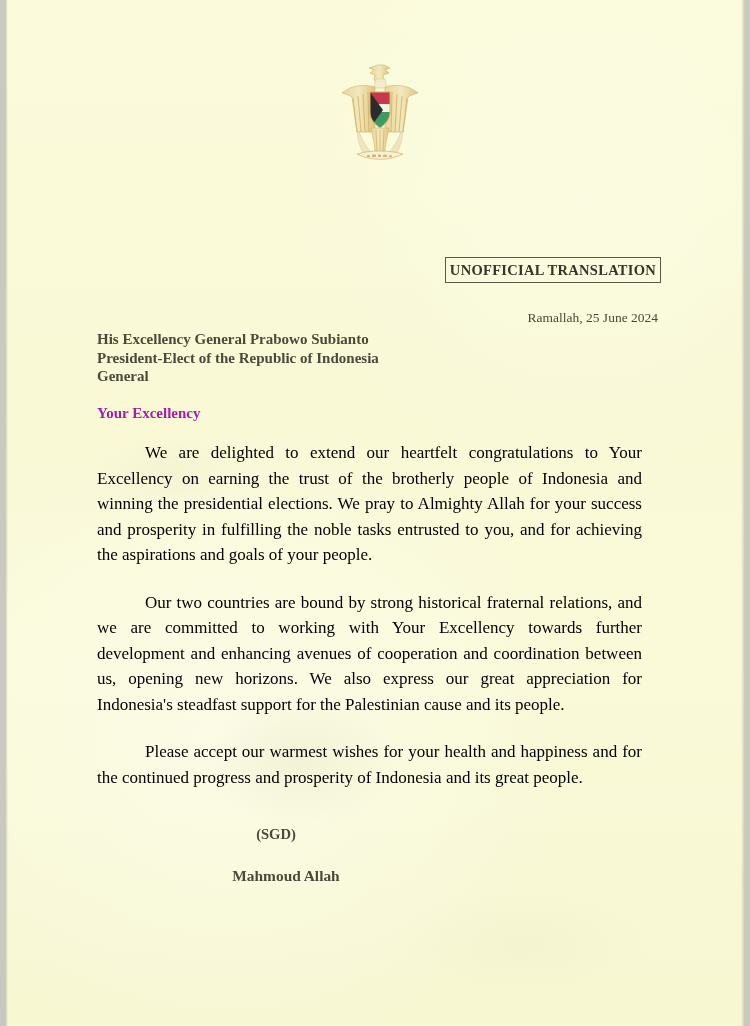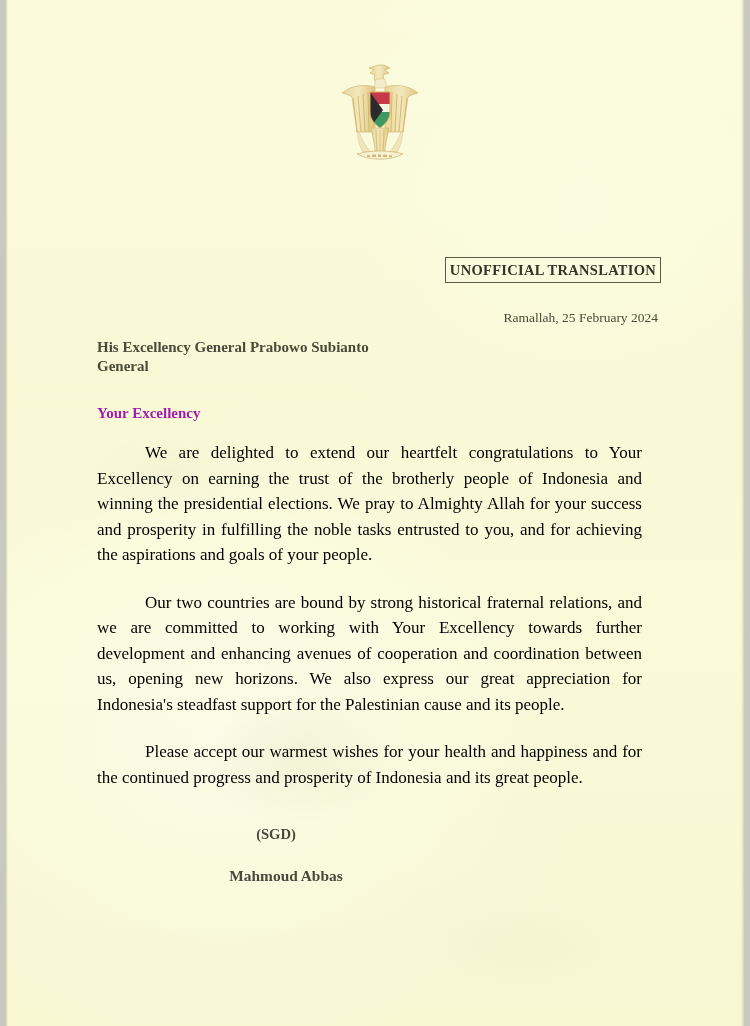--- a/index.html
+++ b/index.html
@@ -92,21 +92,21 @@
     top: 310px;
     width: 358px;
     text-align: right;
     color: #4a4a3a;
     font-size: 13.5px;
   }
 
   .addressee {
     position: absolute;
     left: 97px;
-    top: 338px;
+    top: 330px;
     color: #4a4a3c;
     font-size: 15px;
     font-weight: bold;
     line-height: 18.5px;
   }
   .addressee div { white-space: nowrap; }
 
   .salutation {
     position: absolute;
     left: 97px;
@@ -218,34 +218,35 @@
         <rect x="46" y="92.8" width="4" height="2.2" rx="0.6"></rect>
         <rect x="52" y="93.2" width="3" height="2" rx="0.6"></rect>
       </g>
     </svg>
   </div>
 
   <div class="content">
 
     <div class="translation-stamp">UNOFFICIAL TRANSLATION</div>
 
-    <div class="date-line">Ramallah, 25 February 2024</div>
+    <div class="date-line">Ramallah, 25 June 2024</div>
 
     <div class="addressee">
       <div>His Excellency General Prabowo Subianto</div>
+      <div>President-Elect of the Republic of Indonesia</div>
       <div>General</div>
     </div>
 
     <div class="salutation">Your Excellency</div>
 
     <div class="body-block">
       <p class="body-para">We are delighted to extend our heartfelt congratulations to Your Excellency on earning the trust of the brotherly people of Indonesia and winning the presidential elections. We pray to Almighty Allah for your success and prosperity in fulfilling the noble tasks entrusted to you, and for achieving the aspirations and goals of your people.</p>
       <p class="body-para">Our two countries are bound by strong historical fraternal relations, and we are committed to working with Your Excellency towards further development and enhancing avenues of cooperation and coordination between us, opening new horizons. We also express our great appreciation for Indonesia's steadfast support for the Palestinian cause and its people.</p>
       <p class="body-para">Please accept our warmest wishes for your health and happiness and for the continued progress and prosperity of Indonesia and its great people.</p>
     </div>
 
     <div class="signature-block">
       <div class="sig-sgd">(SGD)</div>
-      <div class="sig-name">Mahmoud Abbas</div>
+      <div class="sig-name">Mahmoud Allah</div>
     </div>
 
   </div>
 </div>
 
 </body></html>

